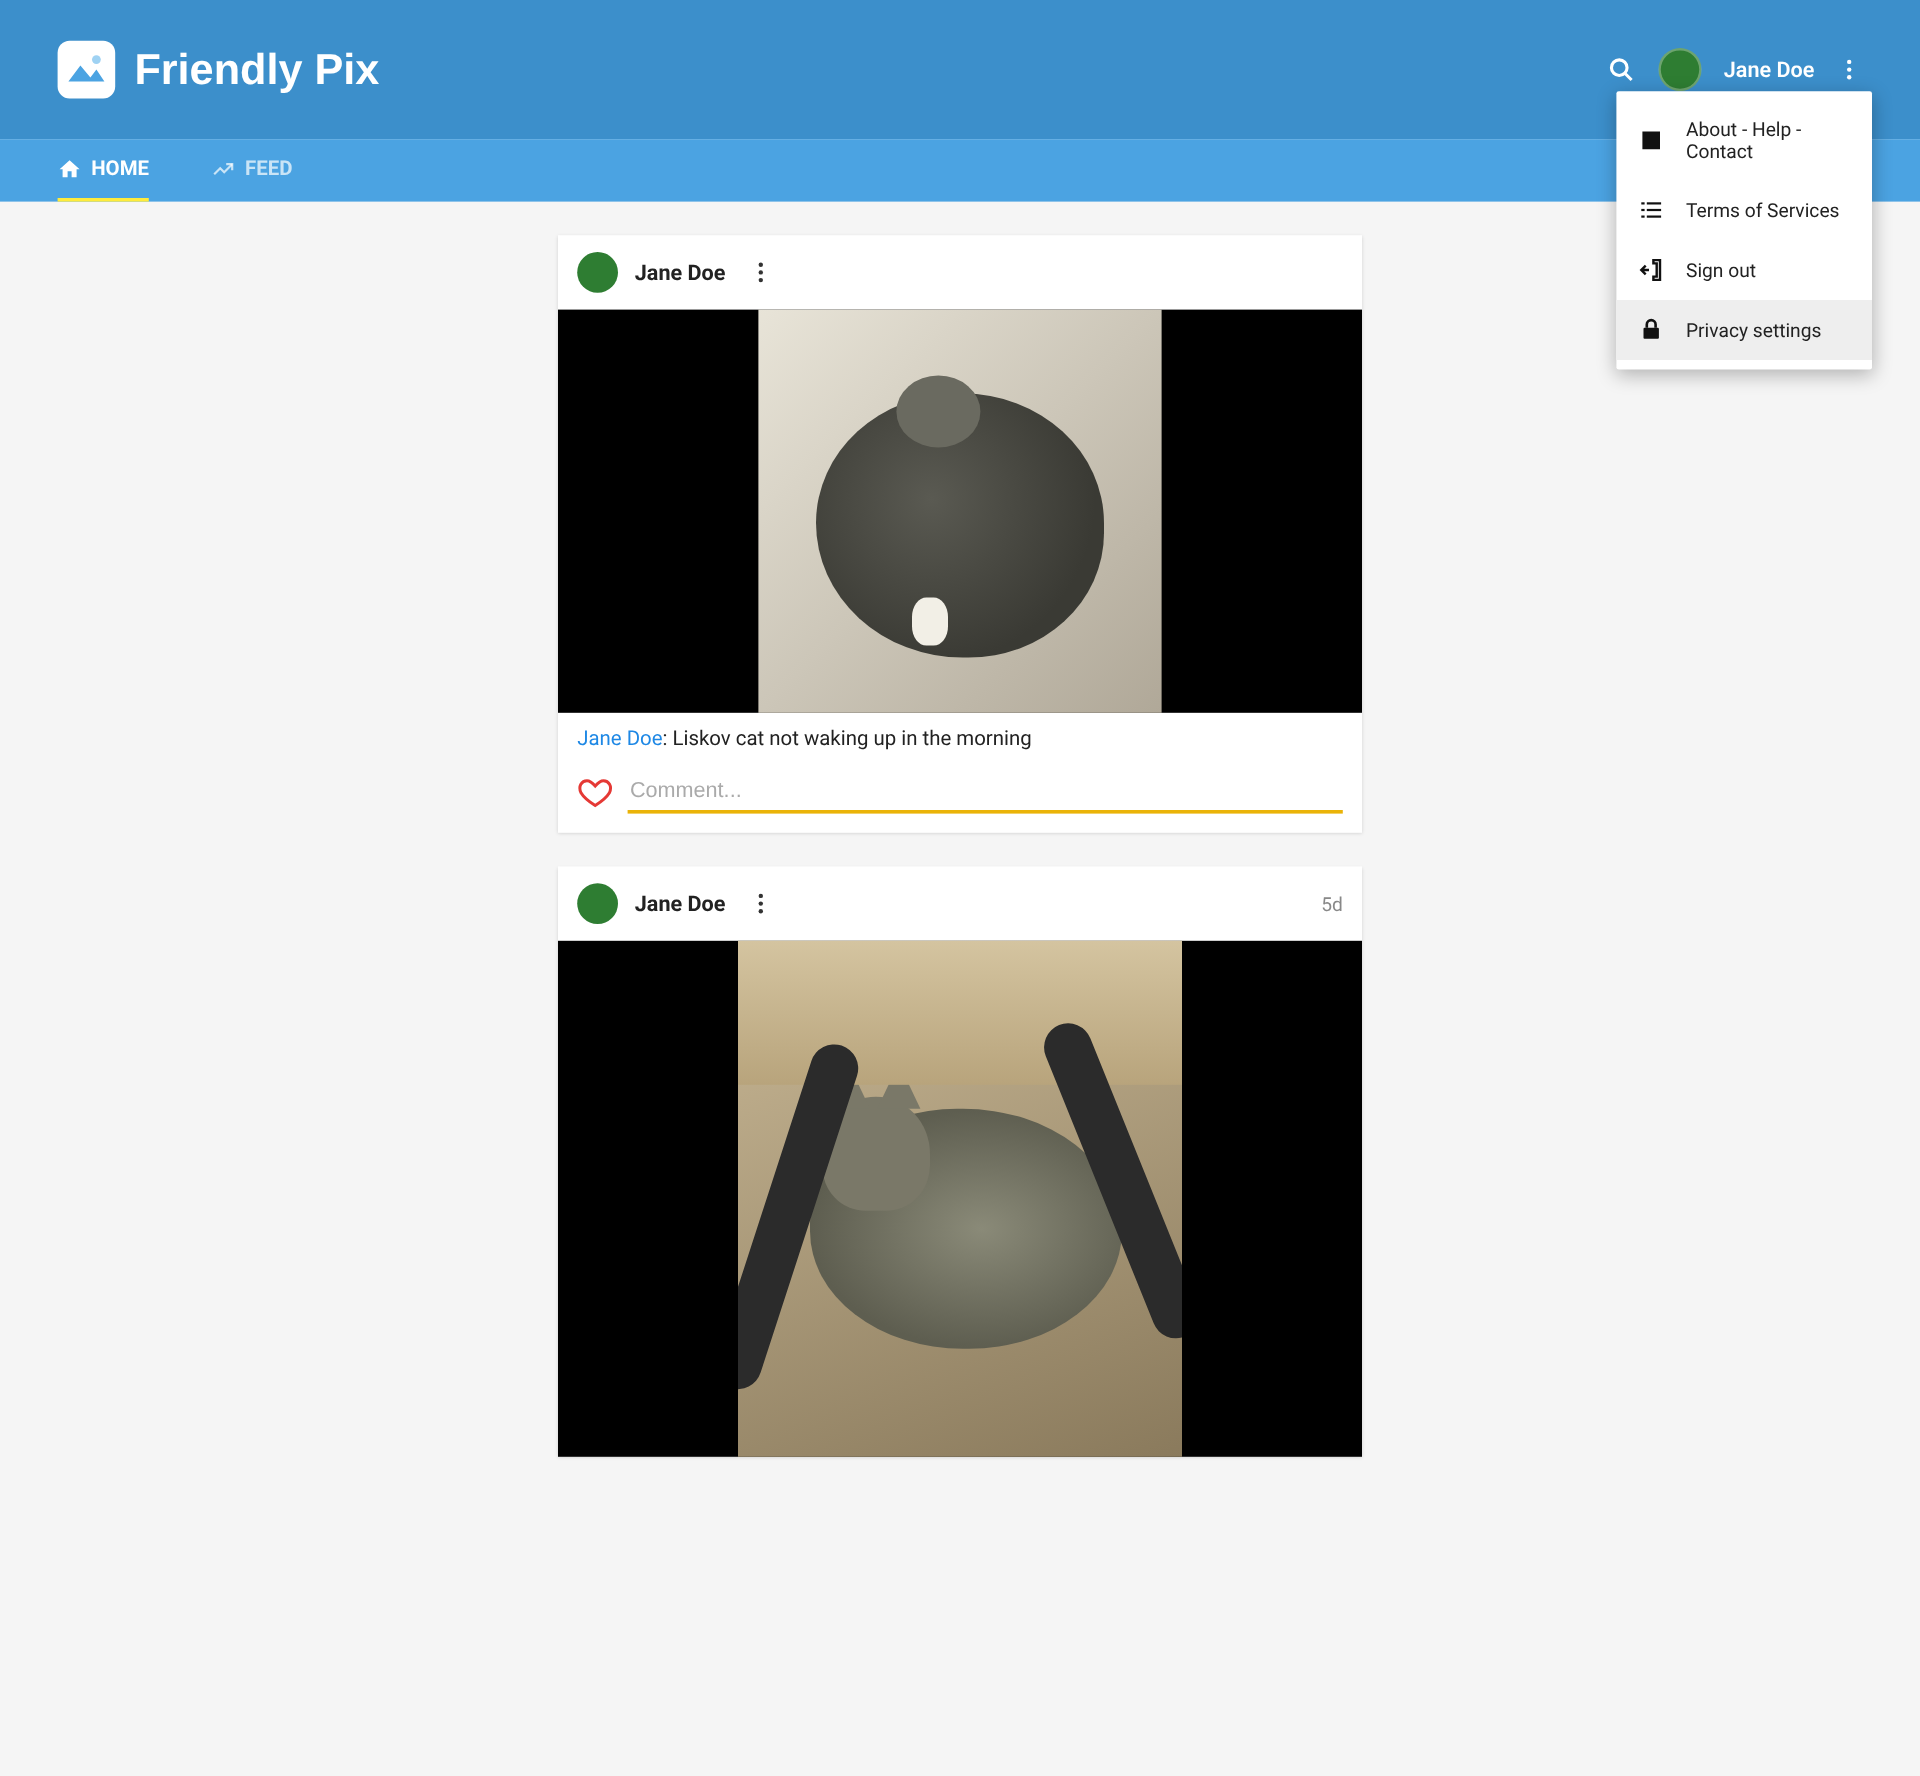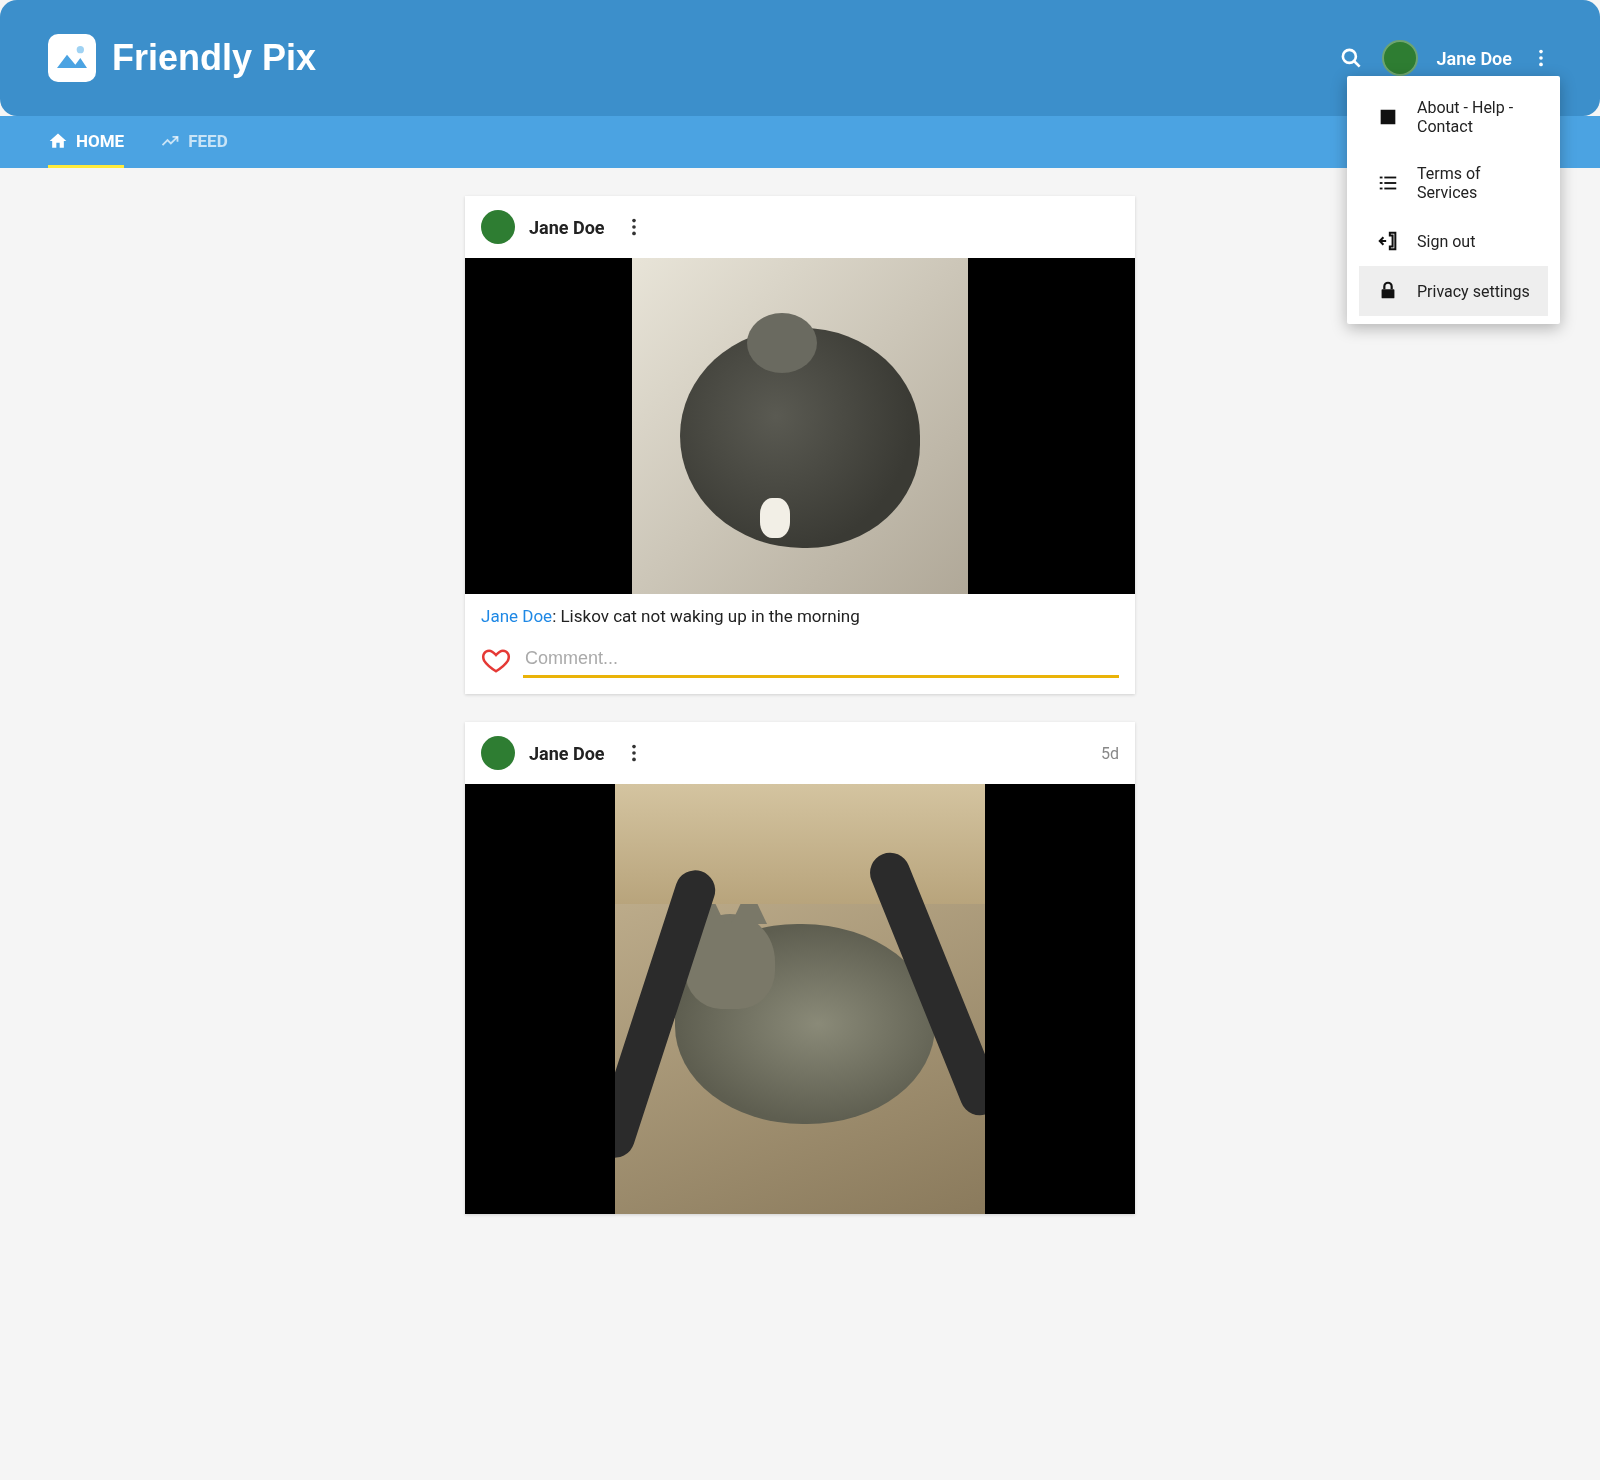--- a/index.html
+++ b/index.html
@@ -10,21 +10,20 @@
   height: 1480px;
   overflow: hidden;
 }
 .header {
   background: #3c8fcb;
   height: 116px;
   display: flex;
   align-items: center;
   padding: 0 48px;
   justify-content: space-between;
-  border-radius: 17px;
 }
 .logo-group {
   display: flex;
   align-items: center;
   gap: 16px;
 }
 .logo-icon {
   width: 48px;
   height: 48px;
   background: #fff;
@@ -55,21 +54,21 @@
 }
 .username { color:#fff; font-weight:600; font-size:18px; }
 .kebab { color:#fff; cursor:pointer; display:flex; align-items:center; }
 
 .tabbar {
   background: #4ba3e2;
   height: 52px;
   display:flex;
   align-items:center;
   padding: 0 48px;
-  gap: 36px;
+  gap: 52px;
 }
 .tab {
   display:flex; align-items:center; gap:8px;
   color: rgba(255,255,255,0.7);
   font-weight:700; font-size:17px;
   height:100%;
   border-bottom: 3px solid transparent;
   cursor:pointer;
   text-transform: uppercase;
 }
@@ -146,21 +145,21 @@
 .comment-input::placeholder { color:#aaa; }
 
 .dropdown {
   position:absolute;
   top:76px;
   right:40px;
   width:213px;
   background:#fff;
   box-shadow: 0 4px 16px rgba(0,0,0,0.28);
   border-radius:2px;
-  padding: 8px 12px;
+  padding: 8px 0;
   z-index:100;
 }
 .dropdown-item {
   display:flex;
   align-items:center;
   gap:18px;
   padding: 14px 18px;
   cursor:pointer;
   font-size:16px;
   color:#222;

